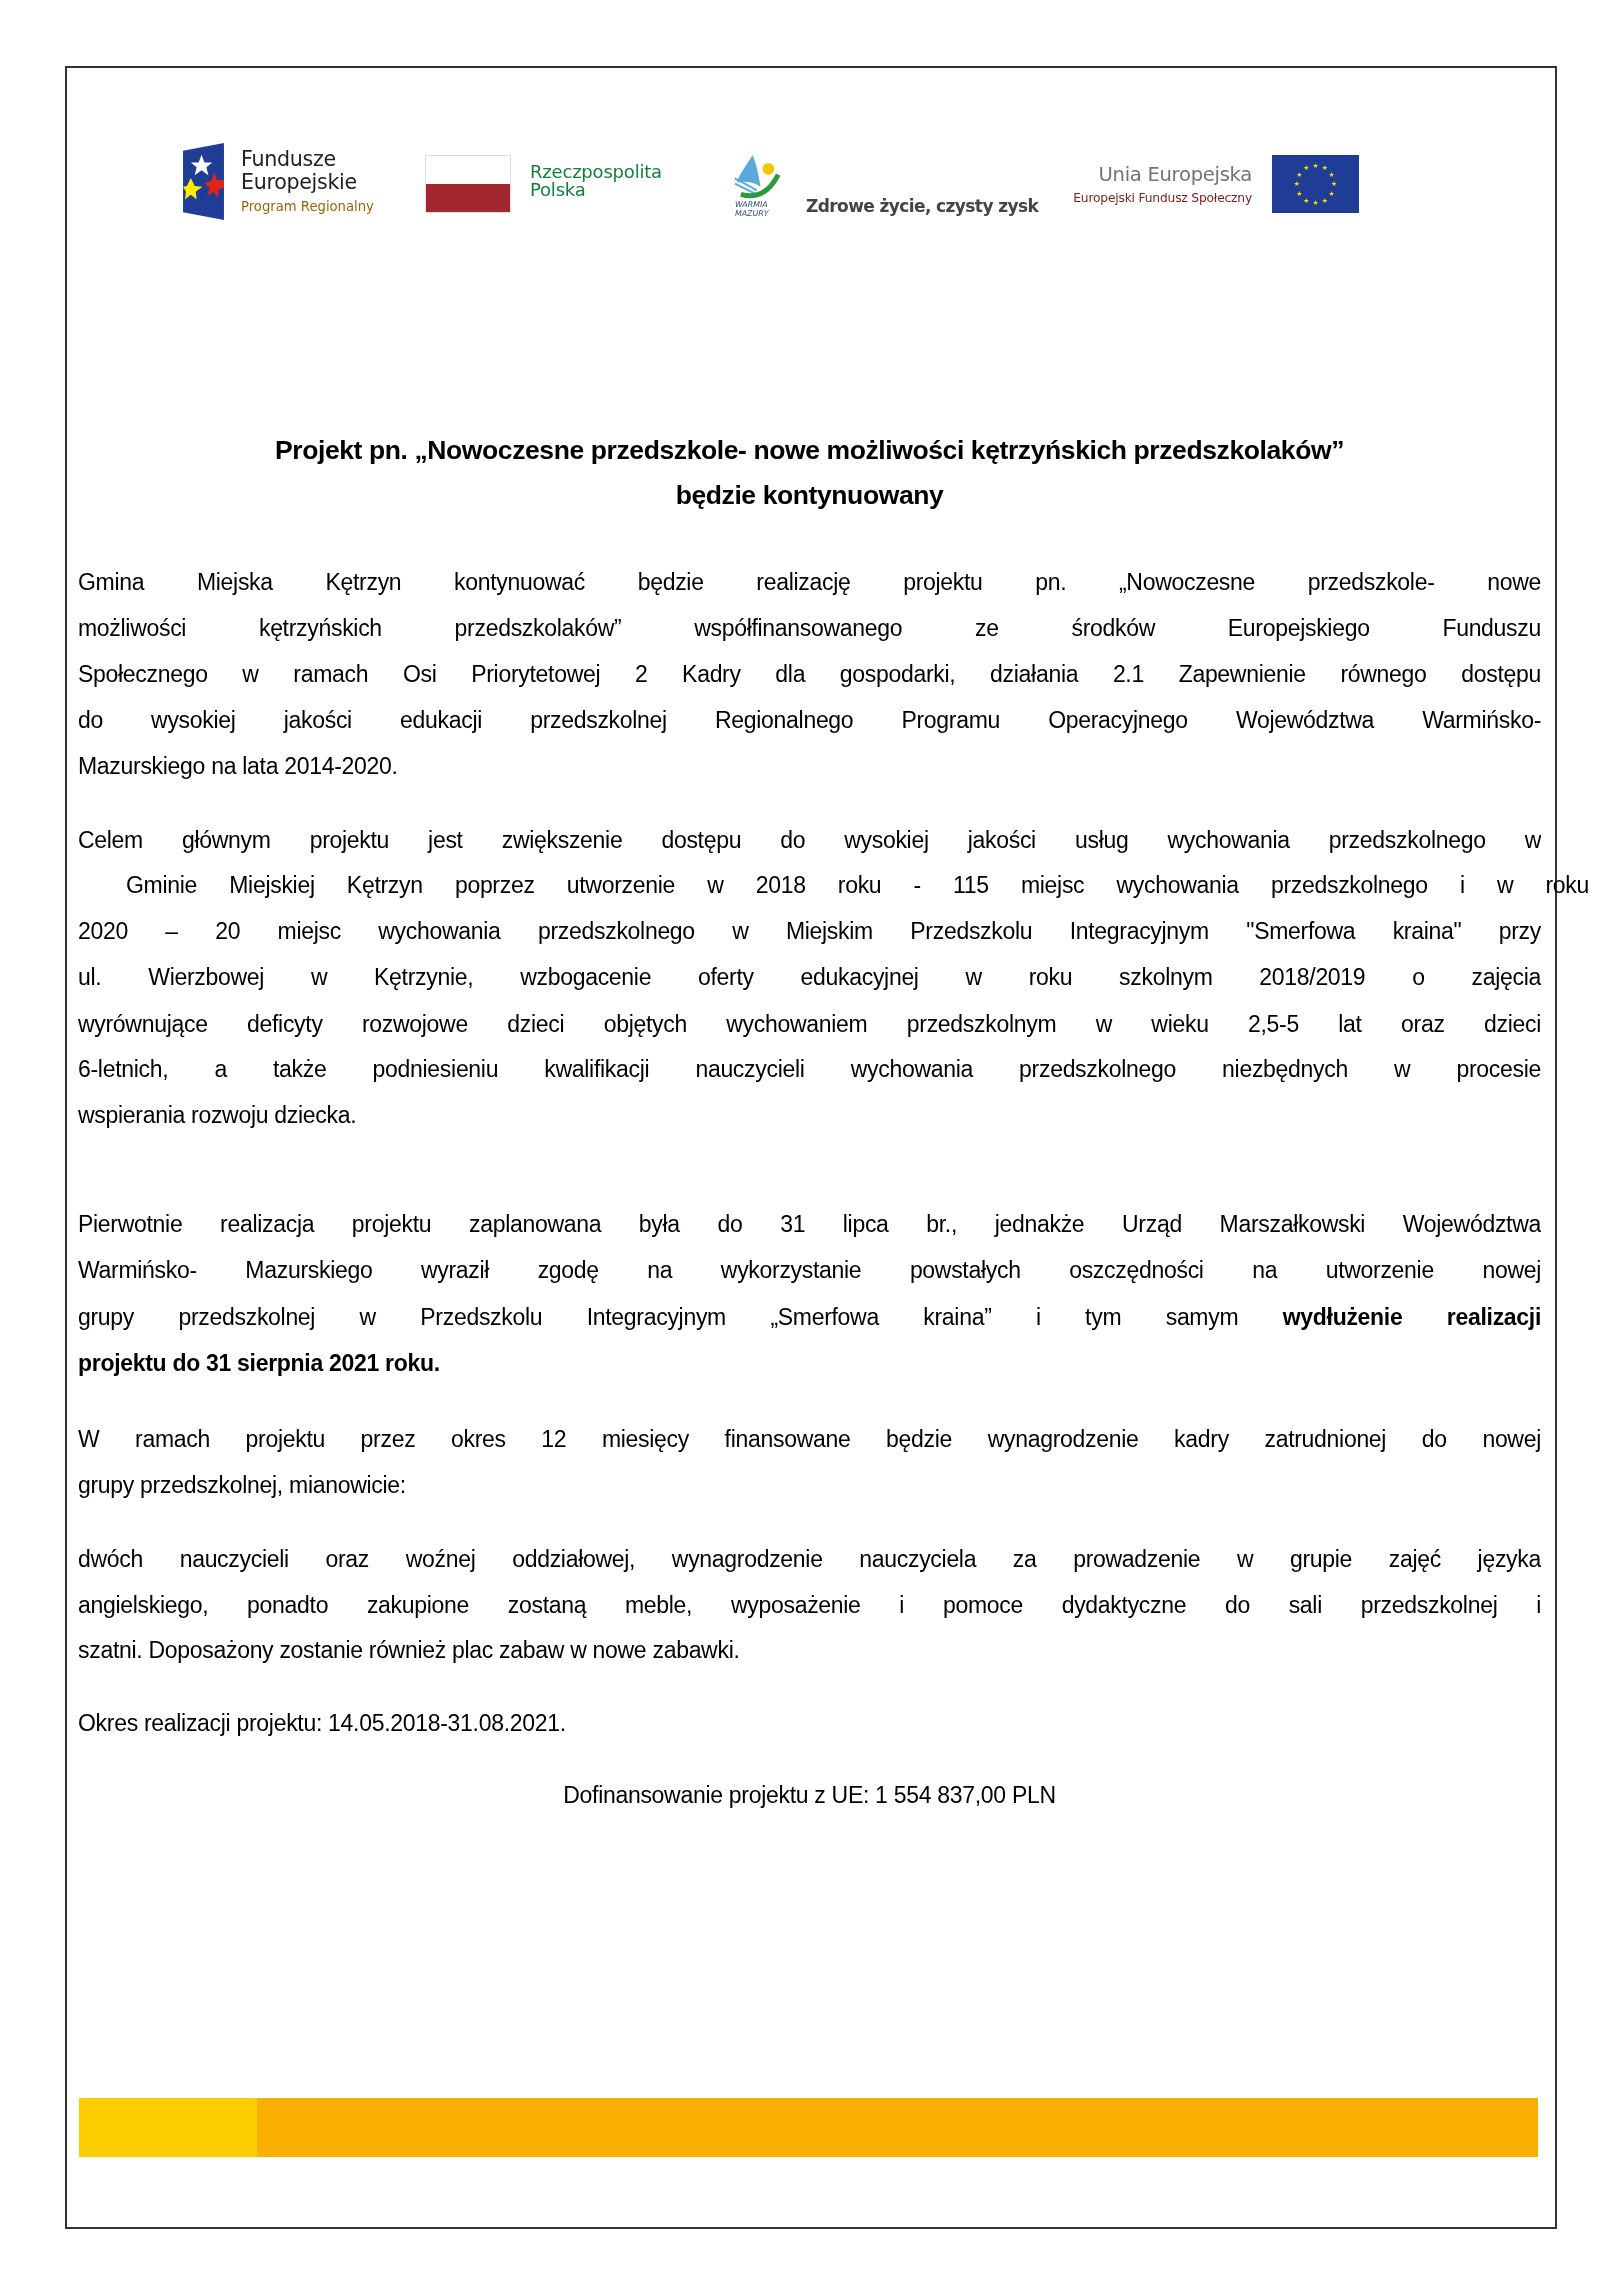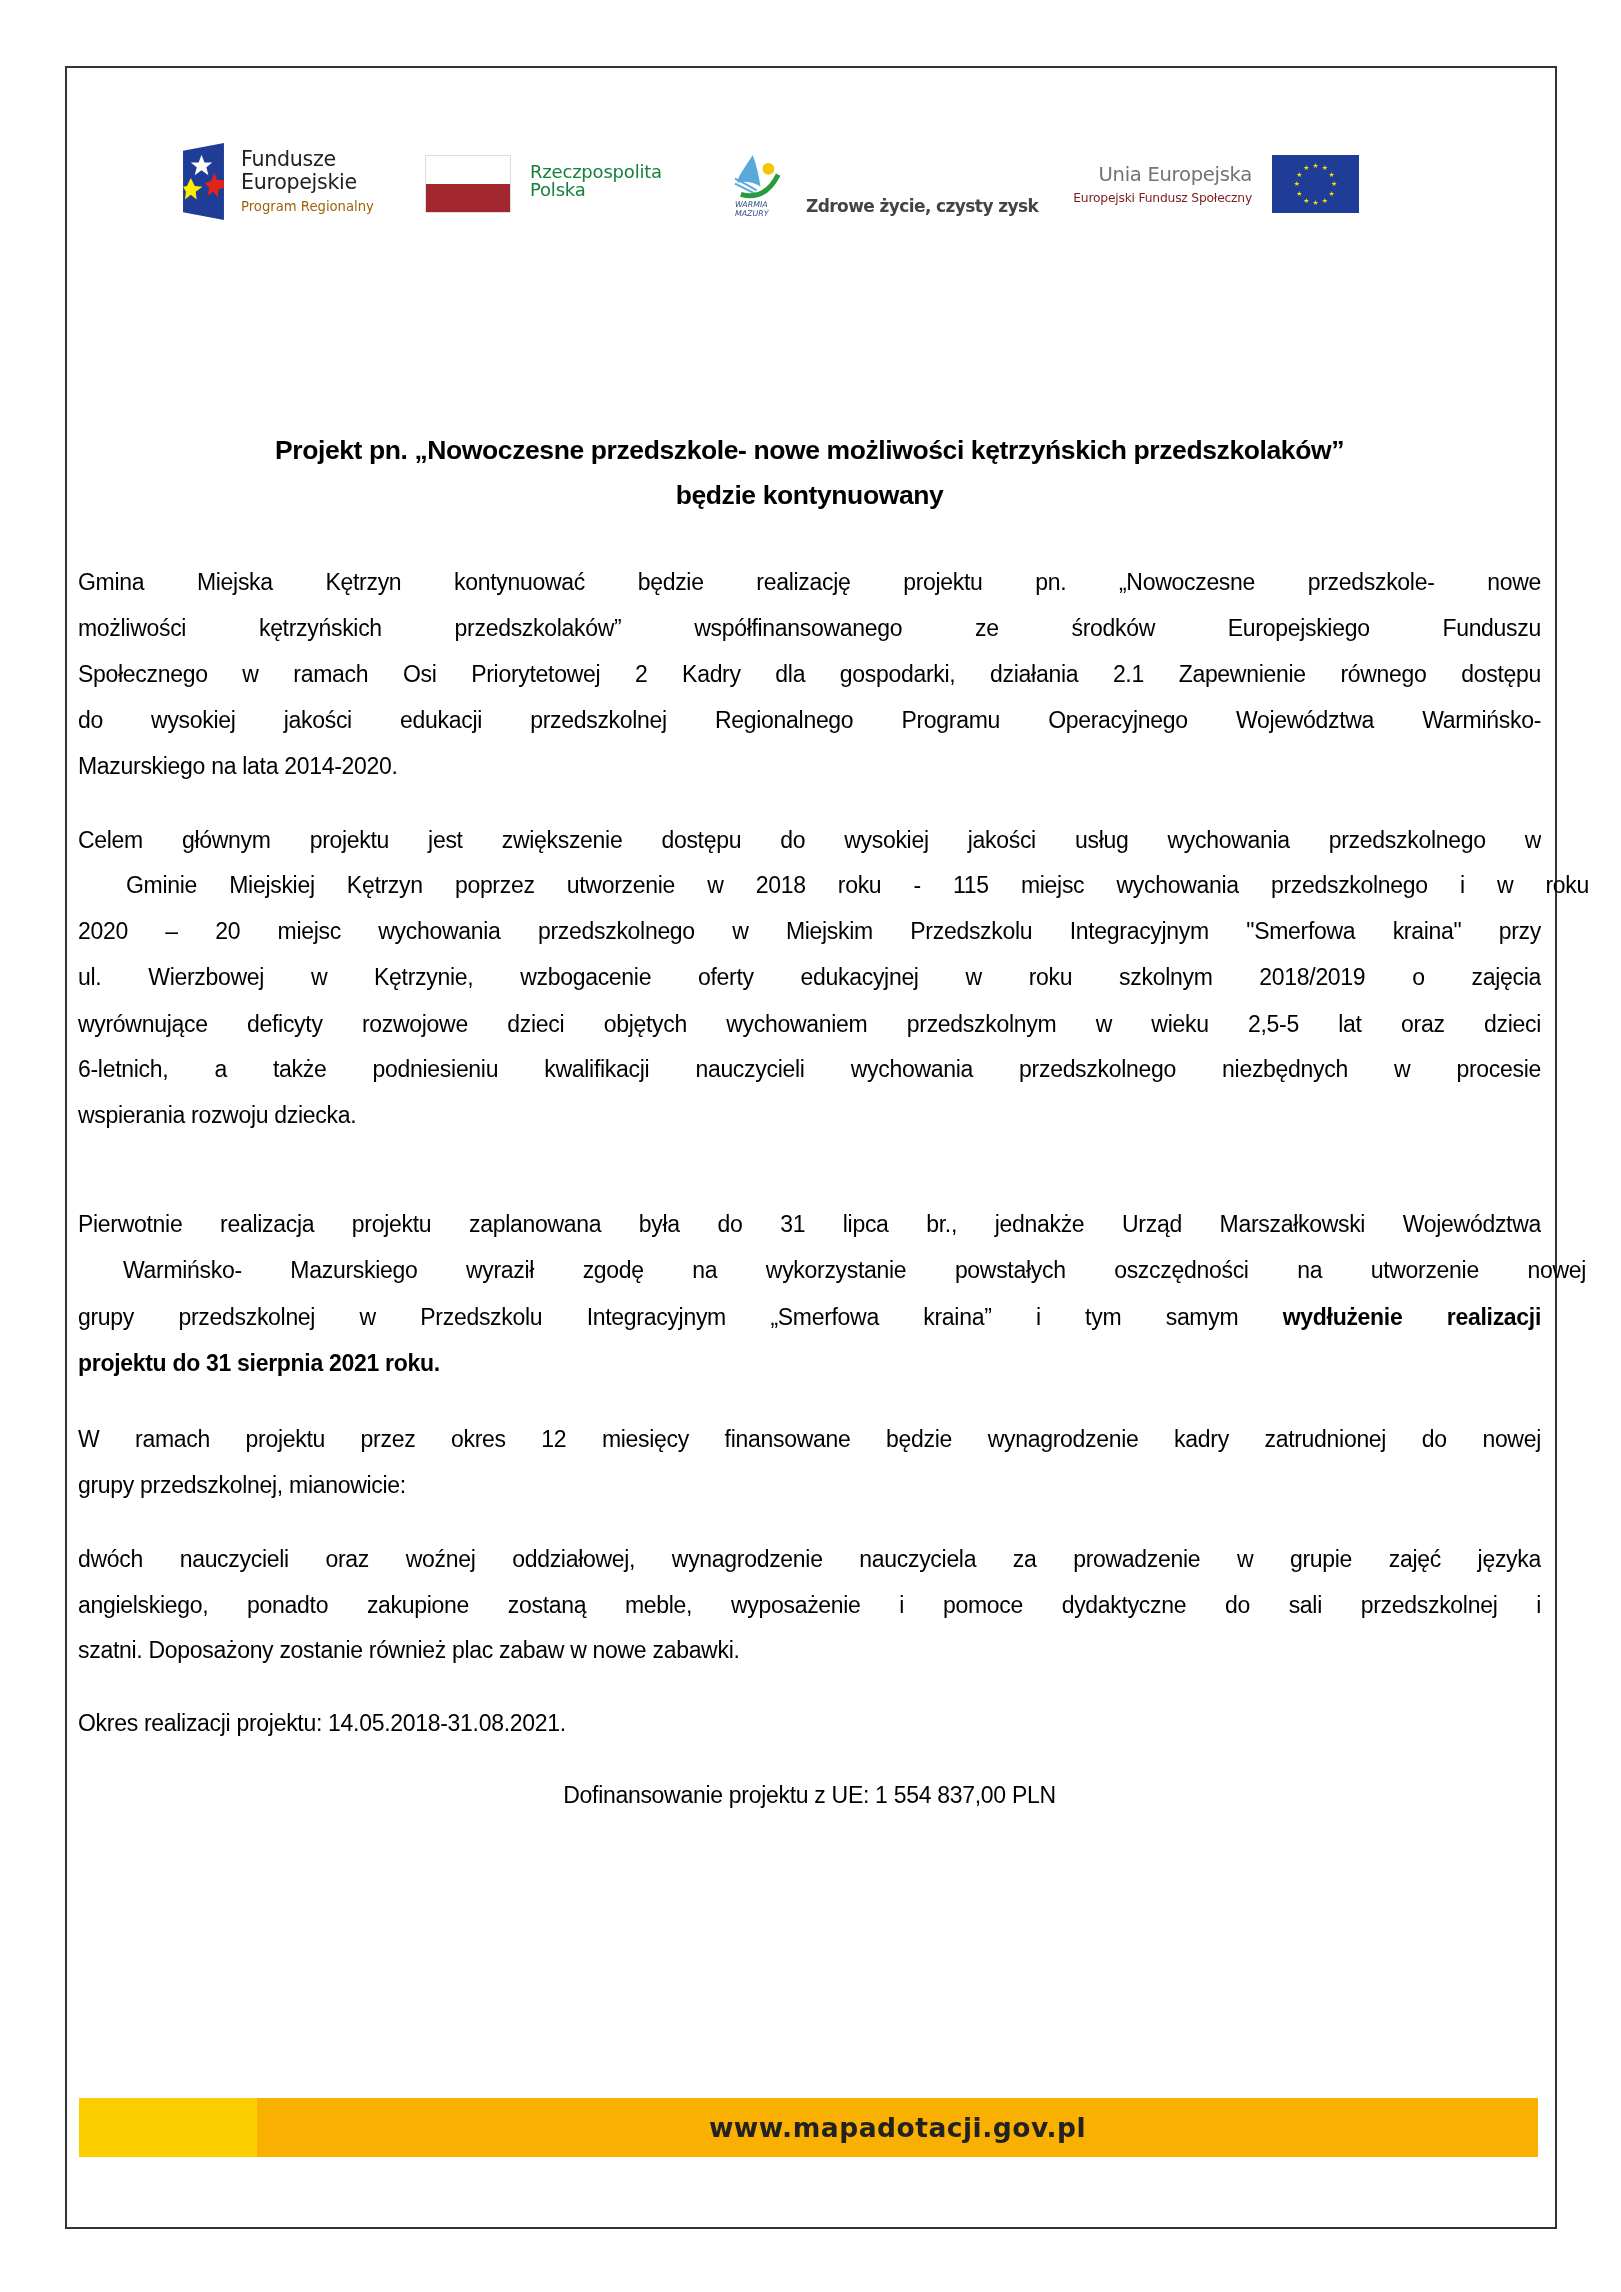--- a/index.html
+++ b/index.html
@@ -105,29 +105,28 @@
     <div class="line just" style="top: 706px;">do wysokiej jakości edukacji przedszkolnej Regionalnego Programu Operacyjnego Województwa Warmińsko-</div>
     <div class="line" style="top: 752px;">Mazurskiego na lata 2014-2020.</div>
     <div class="line just" style="top: 826px;">Celem głównym projektu jest zwiększenie dostępu do wysokiej jakości usług wychowania przedszkolnego w</div>
     <div class="line just" style="top: 871px; margin-left: 48px;">Gminie Miejskiej Kętrzyn poprzez utworzenie w 2018 roku - 115 miejsc wychowania przedszkolnego i w roku</div>
     <div class="line just" style="top: 917px;">2020 – 20 miejsc wychowania przedszkolnego w Miejskim Przedszkolu Integracyjnym "Smerfowa kraina" przy</div>
     <div class="line just" style="top: 963px;">ul. Wierzbowej w Kętrzynie, wzbogacenie oferty edukacyjnej w roku szkolnym 2018/2019 o zajęcia</div>
     <div class="line just" style="top: 1010px;">wyrównujące deficyty rozwojowe dzieci objętych wychowaniem przedszkolnym w wieku 2,5-5 lat oraz dzieci</div>
     <div class="line just" style="top: 1055px;">6-letnich, a także podniesieniu kwalifikacji nauczycieli wychowania przedszkolnego niezbędnych w procesie</div>
     <div class="line" style="top: 1101px;">wspierania rozwoju dziecka.</div>
     <div class="line just" style="top: 1210px;">Pierwotnie realizacja projektu zaplanowana była do 31 lipca br., jednakże Urząd Marszałkowski Województwa</div>
-    <div class="line just" style="top: 1256px; margin-left: 45px;">Warmińsko- Mazurskiego wyraził zgodę na wykorzystanie powstałych  oszczędności na utworzenie nowej</div>
+    <div class="line just" style="top: 1256px;">Warmińsko- Mazurskiego wyraził zgodę na wykorzystanie powstałych  oszczędności na utworzenie nowej</div>
     <div class="line just" style="top: 1303px;"><span>grupy przedszkolnej w Przedszkolu Integracyjnym „Smerfowa kraina” i tym samym </span><span class="b">wydłużenie realizacji</span></div>
     <div class="line b" style="top: 1349px;">projektu do 31 sierpnia 2021 roku.</div>
     <div class="line just" style="top: 1425px;">W ramach projektu przez okres 12 miesięcy finansowane będzie wynagrodzenie kadry zatrudnionej do nowej</div>
     <div class="line" style="top: 1471px;">grupy przedszkolnej, mianowicie:</div>
     <div class="line just" style="top: 1545px;">dwóch nauczycieli oraz woźnej oddziałowej, wynagrodzenie nauczyciela za prowadzenie w grupie zajęć języka</div>
     <div class="line just" style="top: 1591px;">angielskiego, ponadto zakupione zostaną meble, wyposażenie i pomoce dydaktyczne do sali przedszkolnej i</div>
     <div class="line" style="top: 1636px;">szatni.  Doposażony zostanie również plac zabaw w nowe zabawki.</div>
     <div class="line" style="top: 1709px;">Okres realizacji projektu: 14.05.2018-31.08.2021.</div>
     <div class="line" style="top: 1781px; text-align: center;">Dofinansowanie projektu z UE:    1 554 837,00 PLN</div>
   </div>
 
 <div class="footer-bar">
   <div class="y"></div>
-  <div class="footer-url">www.mapadotacji.gov.pl</div>
 </div>
 
 
 </body></html>

